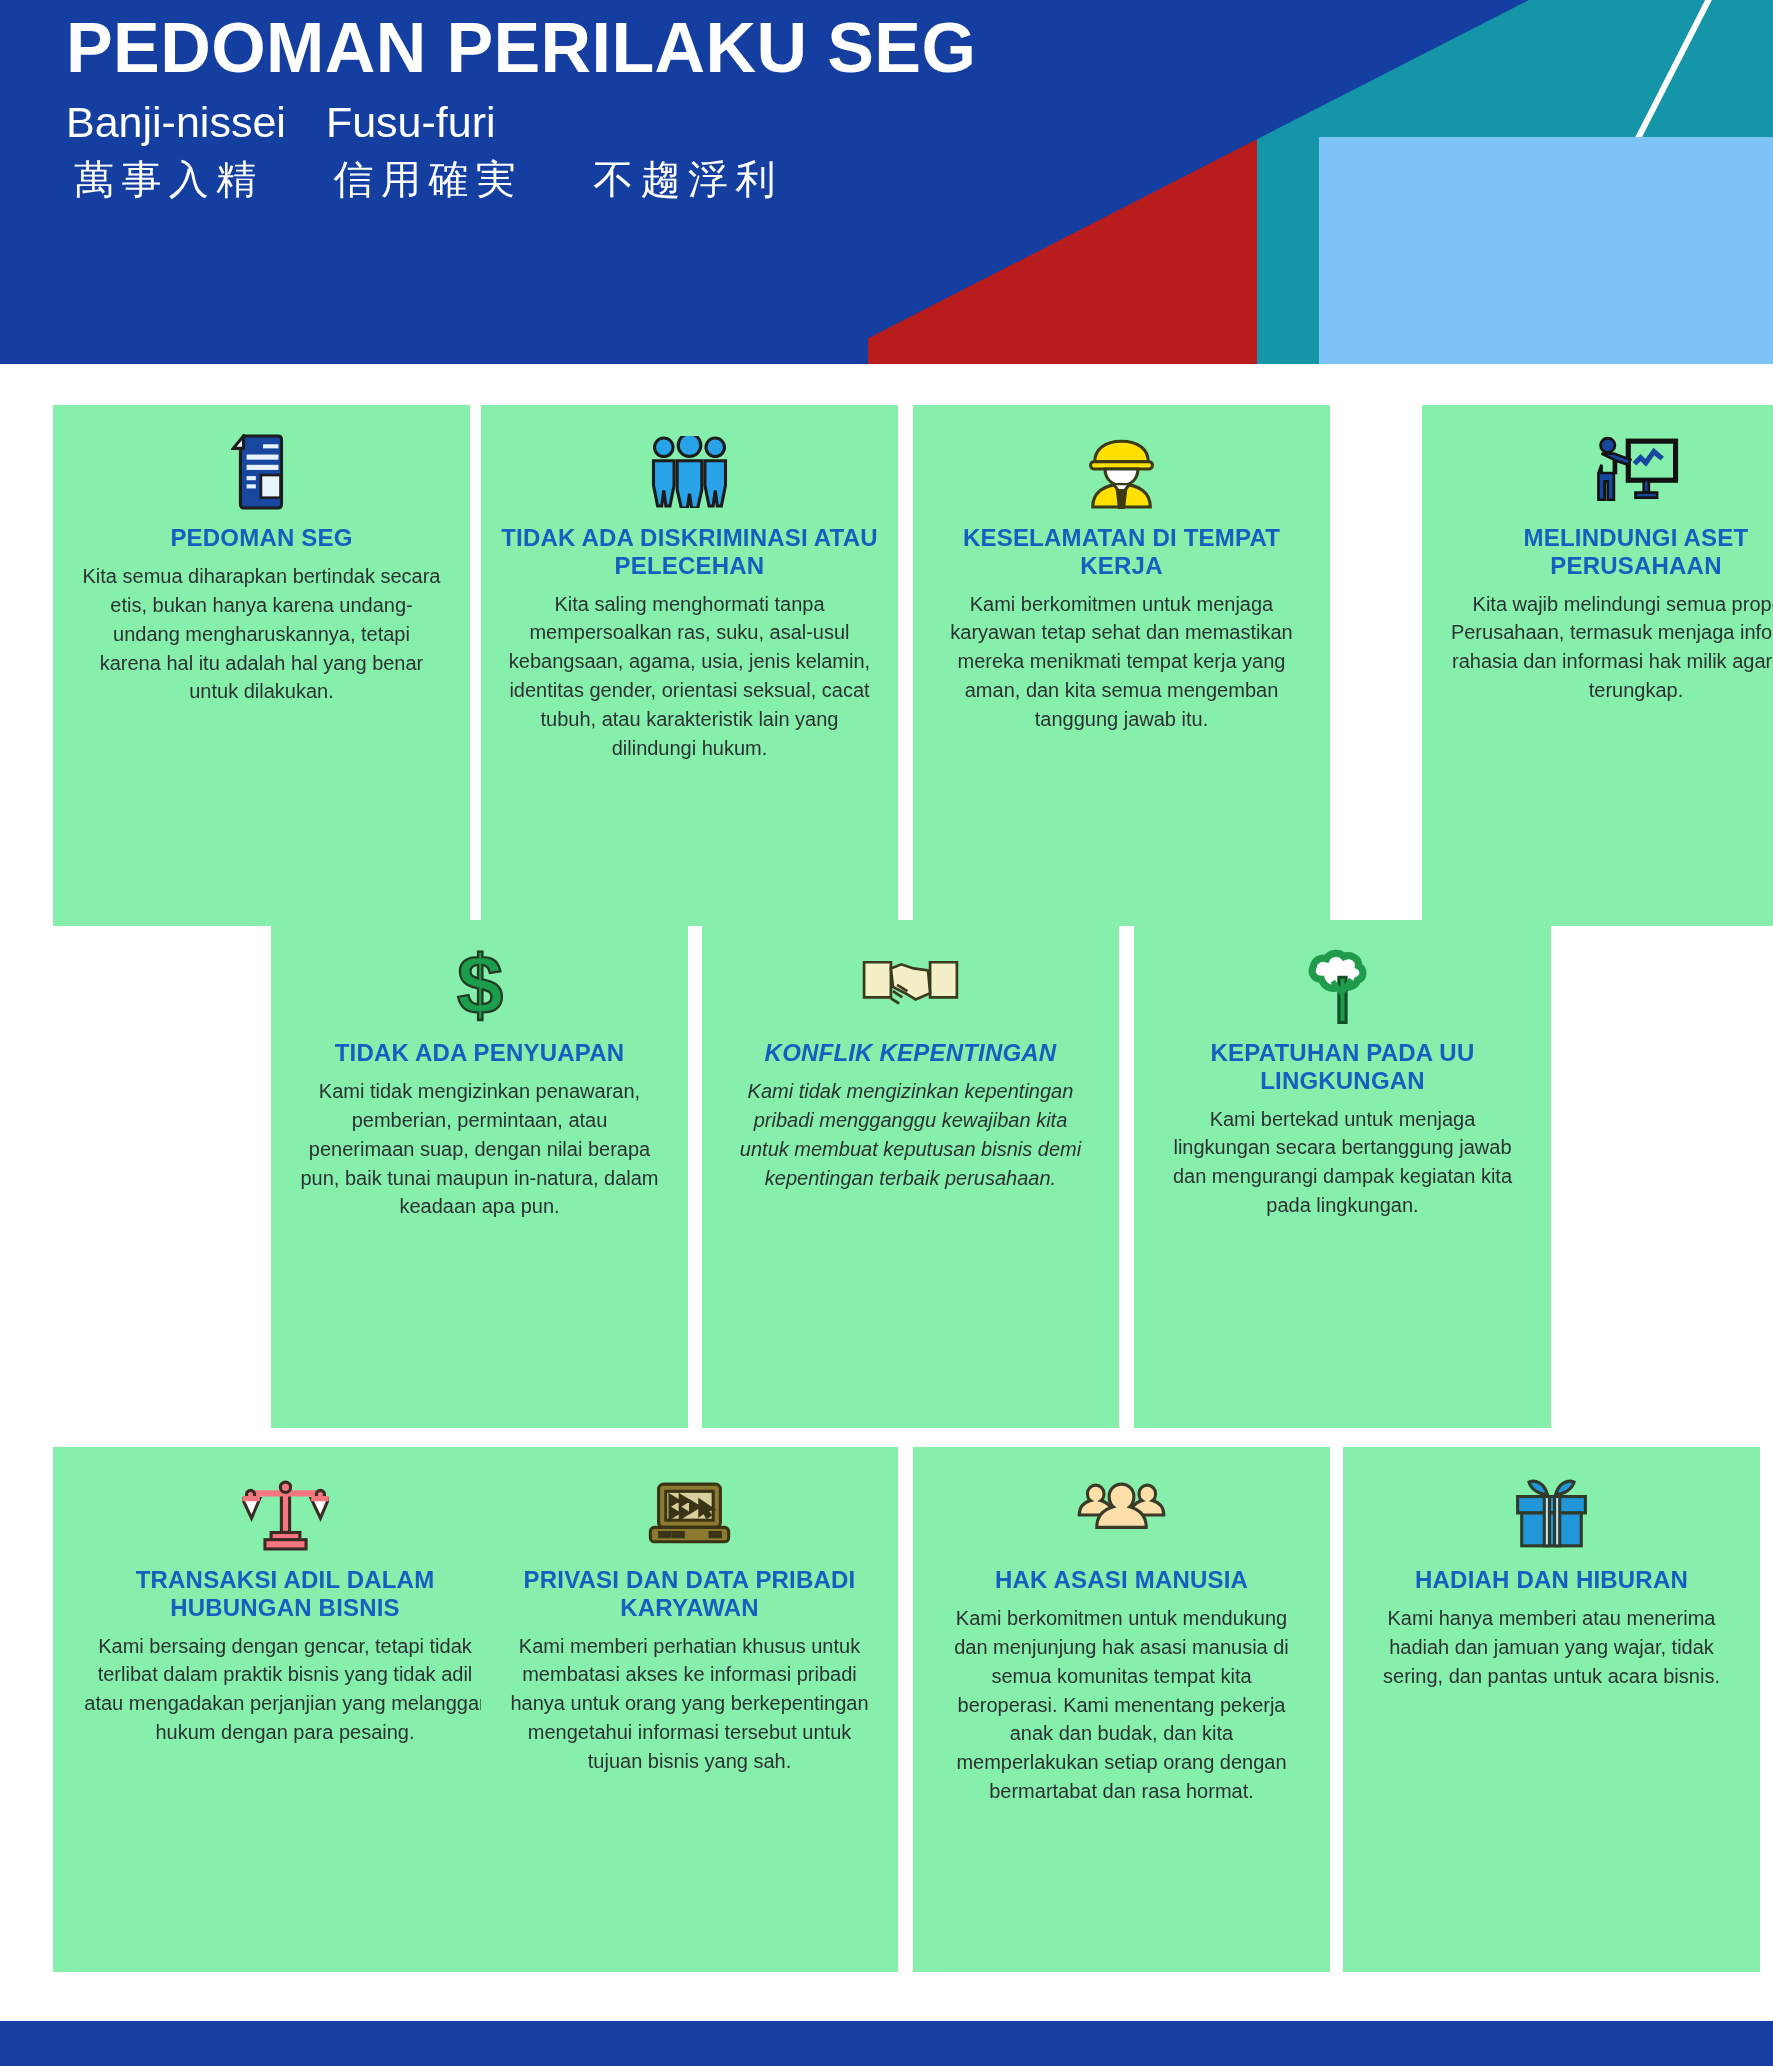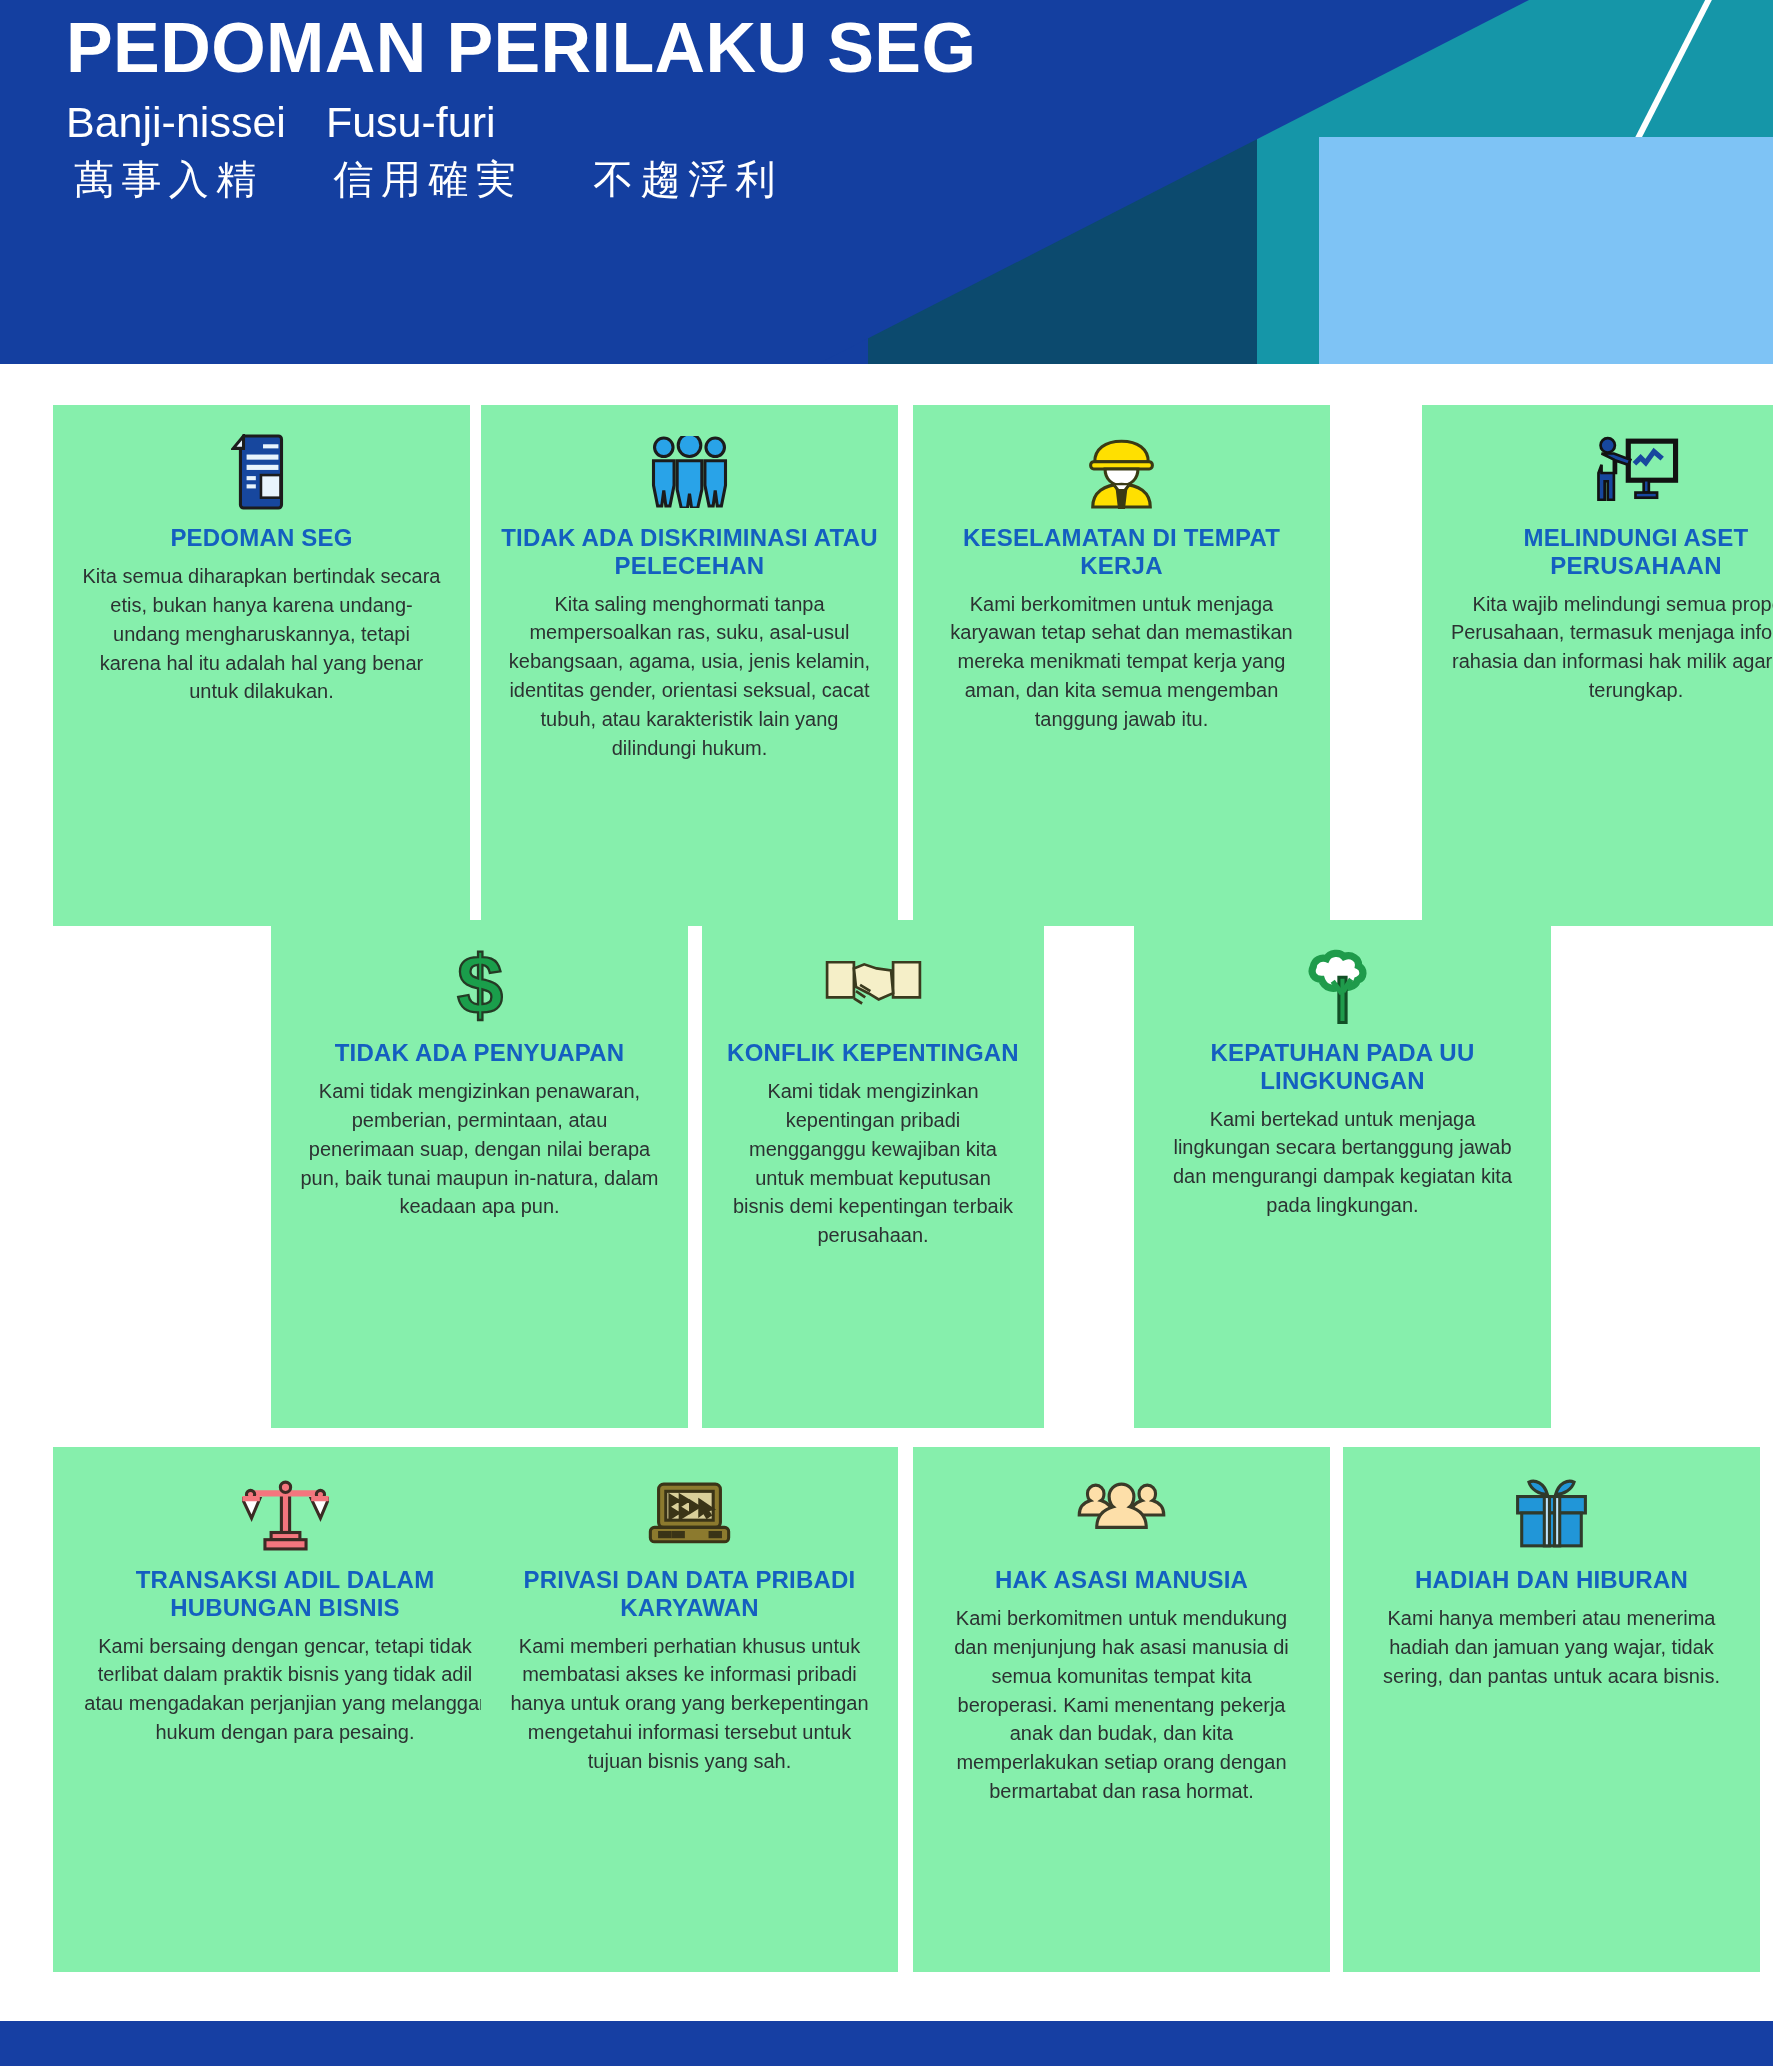--- a/index.html
+++ b/index.html
@@ -1,20 +1,20 @@
 <!DOCTYPE html>
 <html style="font-size:6.6px"><head>
 <meta charset="utf-8">
 <style>
   html,body{margin:0;padding:0;background:#ffffff;}
   body{font-family:"Liberation Sans",sans-serif;-webkit-font-smoothing:antialiased;}
   .page{position:relative;width:1774px;height:2489px;background:#ffffff;overflow:hidden;}
 
   
-  .header{position:relative;width:1774px;height:364px;background:#0c4a6e;overflow:hidden;}
+  .header{position:relative;width:1774px;height:364px;background:#b91c1c;overflow:hidden;}
   .hdr-teal{position:absolute;top:0;right:0;width:517px;height:364px;background:#1596a8;}
   .hdr-teal-line{position:absolute;top:-16.5px;right:54px;width:5.8px;height:314px;background:#ffffff;transform:rotate(27deg);transform-origin:top right;}
   .hdr-lightblue{position:absolute;bottom:-4.1px;right:0;width:455px;height:231px;background:#7ec3f5;}
   .hdr-navy{position:absolute;top:0;left:0;width:1529px;height:364px;background:#143fa0;
             clip-path:polygon(0 0,1529px 0,1529px 0,818px 364px,0 364px);}
   .hdr-navy2{position:absolute;top:0;left:0;width:868px;height:364px;background:#143fa0;}
   .hdr-inner{position:absolute;left:0;top:0;width:1774px;height:364px;z-index:5;}
   .hdr-title{position:absolute;left:66px;top:12.4px;width:1405px;
              font-size:70px;font-weight:bold;color:#ffffff;letter-spacing:0.4px;line-height:1.05;}
   .hdr-romaji{position:absolute;left:66px;top:99px;width:1322px;
@@ -137,21 +137,21 @@
     <div class="card" style="left:271px;top:556px;width:417px;height:508px;">
       <div class="icon">
         <svg width="58" height="79" viewBox="0 0 56 76">
           <text x="28" y="64" text-anchor="middle" font-family="'Liberation Sans',sans-serif" font-size="80" font-weight="bold" fill="#1a9e4b" stroke="#243a24" stroke-width="2.2">$</text>
         </svg>
       </div>
       <h3>TIDAK ADA PENYUAPAN</h3>
       <p>Kami tidak mengizinkan penawaran, pemberian, permintaan, atau penerimaan suap, dengan nilai berapa pun, baik tunai maupun in-natura, dalam keadaan apa pun.</p>
     </div>
 
-    <div class="card" style="left:702px;top:556px;width:342px;height:508px;">
+    <div class="card" style="left:702px;top:556px;width:417px;height:508px;font-style:italic;">
       <div class="icon">
         <svg width="97" height="66" viewBox="0 0 94 64">
           <g stroke="#3a3a1e" stroke-width="2.6" fill="#f5efc8">
             <path d="M2 8h26v34H2z"></path>
             <path d="M66 8h26v34H66z"></path>
             <path d="M28 14l10-4 12 4 14 2 2 22-14 6-10-6-12-6z"></path>
             <path d="M34 30l10 6M30 36l9 6M28 43l8 5" fill="none"></path>
           </g>
         </svg>
       </div>

